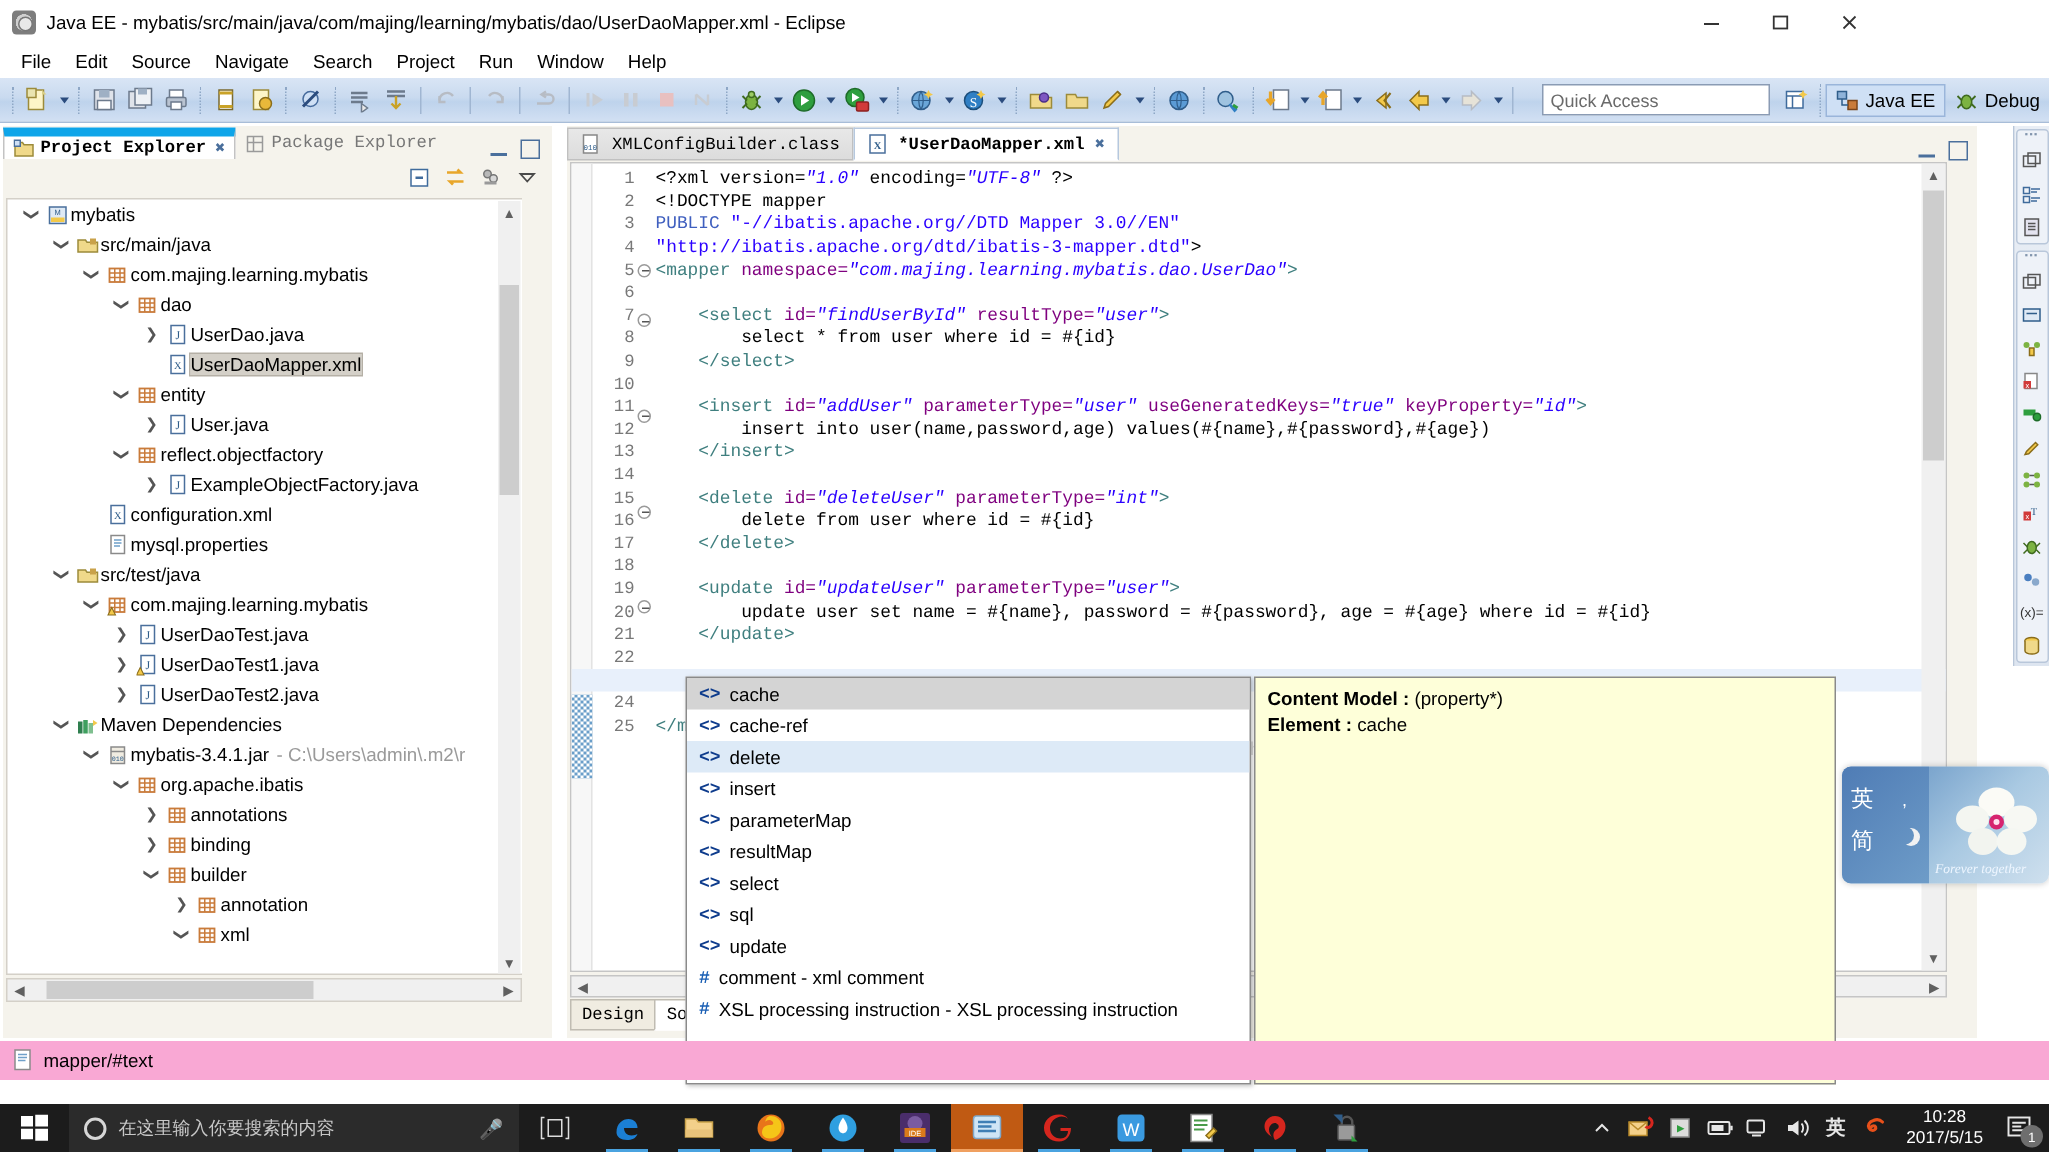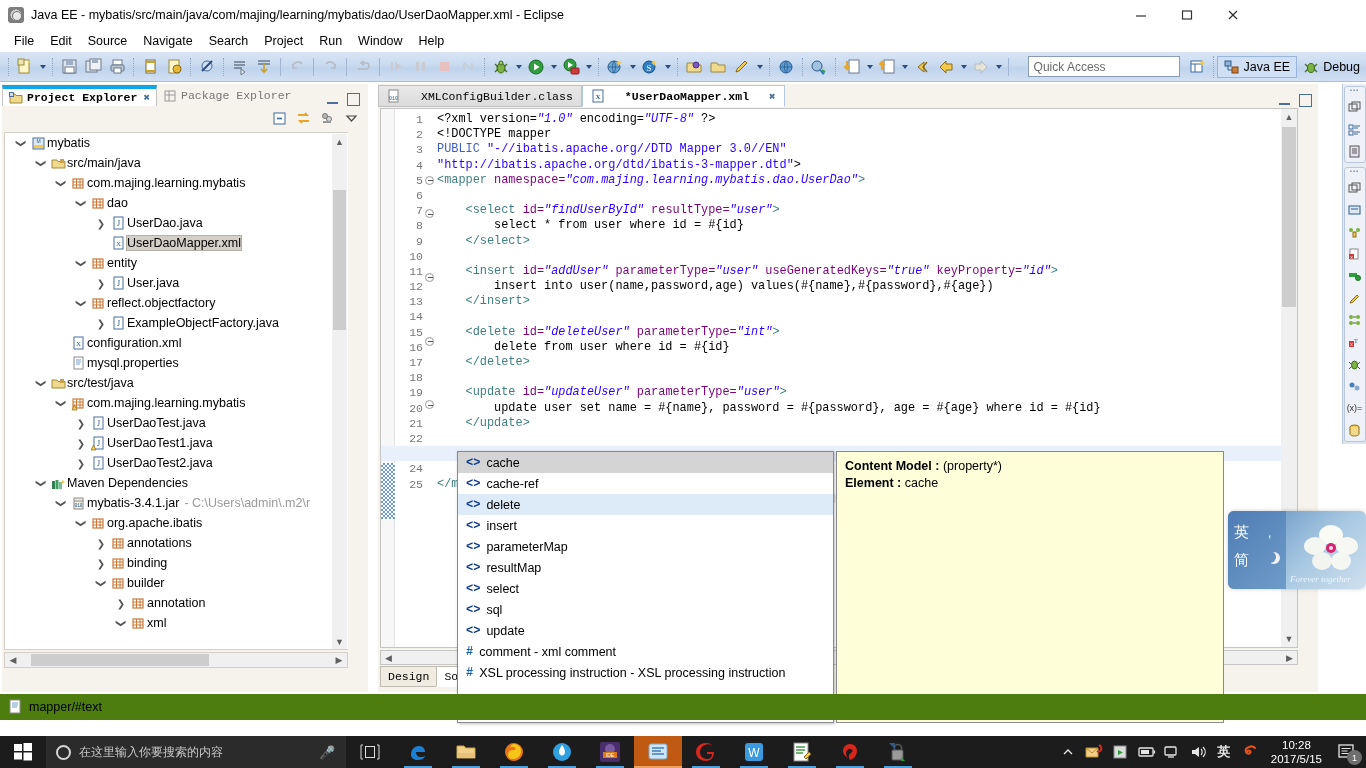--- a/index.html
+++ b/index.html
@@ -80,21 +80,21 @@
   
   .left-panel {
     position: absolute; left: 2px; top: 84px; width: 366px; height: 608px;
     background: #f5f3ec;
   }
   .view-tabs { display: flex; height: 22px; align-items: flex-end; }
   .view-tab {
     height: 21px; display: flex; align-items: center; gap: 4px; padding: 0 6px;
     font-family: "Liberation Mono", monospace; font-size: 11.5px;
   }
-  .view-tab.active { background: #ffffff; border-top: 4px solid #0ea5e9; border-left: 1px solid #c3c3c3; border-right:1px solid #c3c3c3; color: #000; font-weight: 600;}
+  .view-tab.active { background: #ffffff; border-top: 6px solid #0ea5e9; border-left: 1px solid #c3c3c3; border-right:1px solid #c3c3c3; color: #000; font-weight: 600;}
   .view-tab.inactive { color: #777; }
   .view-tab .close-x { font-size: 11px; color:#4a6f9c; margin-left:2px; }
   .panel-minmax { margin-left: auto; display: flex; gap: 8px; padding-right: 8px; align-items: center; }
   .mini-btn { width: 13px; height: 13px; position: relative; }
   .mini-btn.min:after { content:""; position:absolute; left:1px; right:1px; bottom:2px; height:2px; background:#4a6f9c; }
   .mini-btn.max { border: 1.6px solid #4a6f9c; }
   .panel-toolbar {
     height: 24px; display: flex; align-items: center; justify-content: flex-end;
     gap: 6px; padding-right: 8px; background: #f5f3ec;
   }
@@ -129,21 +129,21 @@
   }
   .tree-hscroll .lf { left:0; } .tree-hscroll .rt { right:0; }
 
   
   .editor-panel {
     position: absolute; left: 378px; top: 84px; width: 940px; height: 608px;
     background: #f5f3ec;
   }
   .etabs { height: 23px; display: flex; align-items: flex-end; position: relative; }
   .etab {
-    height: 22px; display: flex; align-items: center; gap: 20px; padding: 0 8px;
+    height: 22px; display: flex; align-items: center; gap: 7px; padding: 0 8px;
     font-family: "Liberation Mono", monospace; font-size: 11.5px; white-space: nowrap;
   }
   .etab.inactive { background: linear-gradient(to bottom,#e8e8e8,#dcdcdc); border:1px solid #c0c0c0; color:#000; }
   .etab.active { background: #ffffff; border:1px solid #b6c8de; border-bottom: 1px solid #fff; font-weight:600; }
   .etab .close-x { color:#4a6f9c; font-size: 11px; }
   .epanel-btns { margin-left:auto; display:flex; gap:8px; padding-right:6px; align-items:center; }
   .code-area {
     position: absolute; left: 2px; top: 24px; width: 918px; height: 540px;
     background: #ffffff; border: 1px solid #c5c5c5; overflow: hidden;
   }
@@ -206,21 +206,21 @@
     border-left: 1px solid #b9c7da;
     display:flex; flex-direction:column; align-items:center;
   }
   .rb-group { width:22px; display:flex; flex-direction:column; align-items:center; border:1px solid #b9c7da; border-radius:3px; margin:2px 0; background:#eef2f8;}
   .rb-dots { font-size:6px; color:#8295ad; letter-spacing:1px; height:9px; }
   .rb-icon { width:20px; height:22px; display:flex; align-items:center; justify-content:center; font-size:12px; }
 
   
   .statusbar {
     position: absolute; left: 0; top: 694px; width: 1366px; height: 26px;
-    background: #4d7c0f; display: flex; align-items: center; padding-left: 8px; gap:6px;
+    background: #f9a8d4; display: flex; align-items: center; padding-left: 8px; gap:6px;
   }
   .status-text { font-size: 12.5px; color: #000; }
 
   
   .ac-popup {
     position: absolute; left: 457px; top: 451px; width: 377px; height: 272px;
     background: #ffffff; border: 1px solid #8a8a8a;
     box-shadow: 1px 1px 3px rgba(0,0,0,0.25);
     overflow: hidden;
   }

